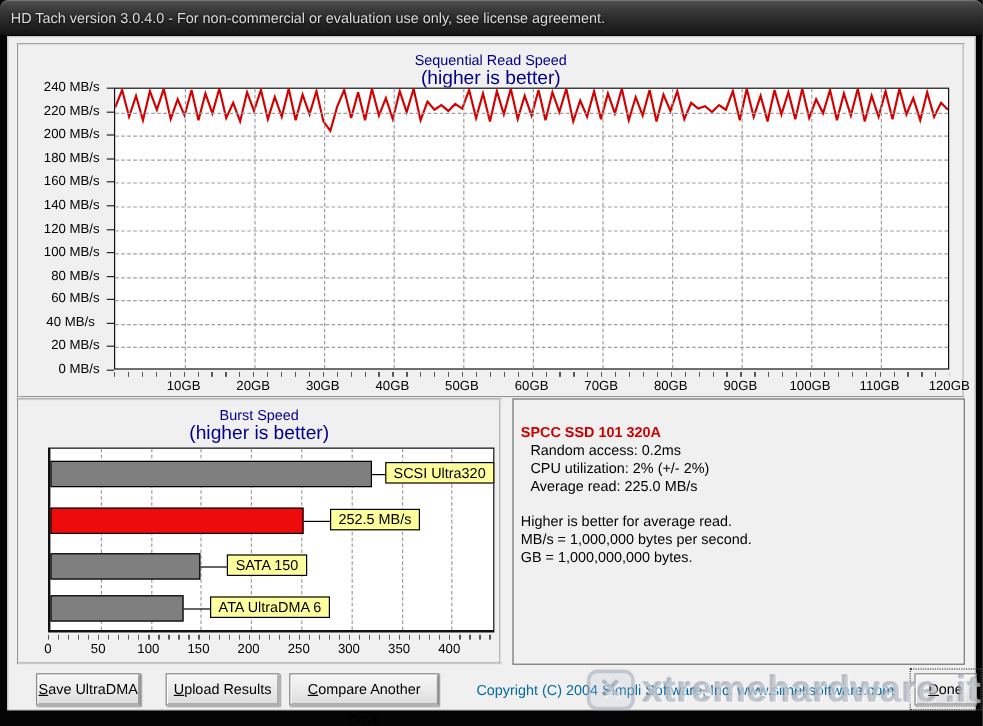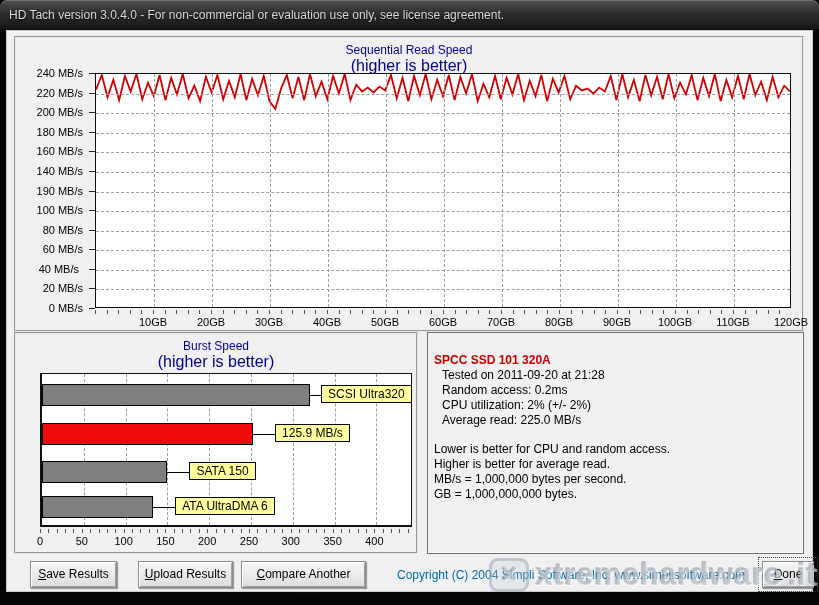--- a/index.html
+++ b/index.html
@@ -143,21 +143,21 @@
       <div class="ylabel" style="top: 48.5833px; right: 719px;">220 MB/s</div>
       <div class="ytick" style="left: 73px; top: 54.5833px;"></div>
       <div class="ylabel" style="top: 68.1667px; right: 719px;">200 MB/s</div>
       <div class="ytick" style="left: 73px; top: 74.1667px;"></div>
       <div class="ylabel" style="top: 87.75px; right: 719px;">180 MB/s</div>
       <div class="ytick" style="left: 73px; top: 93.75px;"></div>
       <div class="ylabel" style="top: 107.333px; right: 719px;">160 MB/s</div>
       <div class="ytick" style="left: 73px; top: 113.333px;"></div>
       <div class="ylabel" style="top: 126.917px; right: 719px;">140 MB/s</div>
       <div class="ytick" style="left: 73px; top: 132.917px;"></div>
-      <div class="ylabel" style="top: 146.5px; right: 719px;">190 MB/s</div>
+      <div class="ylabel" style="top: 146.5px; right: 719px;">120 MB/s</div>
       <div class="ytick" style="left: 73px; top: 152.5px;"></div>
       <div class="ylabel" style="top: 166.083px; right: 719px;">100 MB/s</div>
       <div class="ytick" style="left: 73px; top: 172.083px;"></div>
       <div class="ylabel" style="top: 185.667px; right: 719px;">80 MB/s</div>
       <div class="ytick" style="left: 73px; top: 191.667px;"></div>
       <div class="ylabel" style="top: 205.25px; right: 719px;">60 MB/s</div>
       <div class="ytick" style="left: 73px; top: 211.25px;"></div>
       <div class="ylabel" style="top: 224.833px; right: 723px;">40 MB/s</div>
       <div class="ytick" style="left: 73px; top: 230.833px;"></div>
       <div class="ylabel" style="top: 244.417px; right: 719px;">20 MB/s</div>
@@ -187,21 +187,21 @@
         <div class="gridline-v" style="left: 125.393px;"></div>
         <div class="gridline-v" style="left: 167.191px;"></div>
         <div class="gridline-v" style="left: 208.989px;"></div>
         <div class="gridline-v" style="left: 250.787px;"></div>
         <div class="gridline-v" style="left: 292.584px;"></div>
         <div class="gridline-v" style="left: 334.382px;"></div>
         <div class="bar" style="left: 0px; top: 10px; width: 267.506px; height: 22px; background: rgb(127, 127, 127);"></div>
         <div class="bar-label" style="top: 11px; left: 279px;">SCSI Ultra320</div>
         <div class="bar-callout-line" style="left: 267.506px; top: 21px; width: 11.4944px;"></div>
         <div class="bar" style="left: 0px; top: 49px; width: 211.079px; height: 22px; background: rgb(238, 11, 11);"></div>
-        <div class="bar-label" style="top: 50px; left: 233.079px;">125.9 MB/s</div>
+        <div class="bar-label" style="top: 50px; left: 233.079px;">252.5 MB/s</div>
         <div class="bar-callout-line" style="left: 211.079px; top: 60px; width: 22px;"></div>
         <div class="bar" style="left: 0px; top: 87px; width: 125.393px; height: 22px; background: rgb(127, 127, 127);"></div>
         <div class="bar-label" style="top: 88px; left: 147.393px;">SATA 150</div>
         <div class="bar-callout-line" style="left: 125.393px; top: 98px; width: 22px;"></div>
         <div class="bar" style="left: 0px; top: 122px; width: 111.182px; height: 22px; background: rgb(127, 127, 127);"></div>
         <div class="bar-label" style="top: 123px; left: 133.182px;">ATA UltraDMA 6</div>
         <div class="bar-callout-line" style="left: 111.182px; top: 133px; width: 22px;"></div>
       </div>
     <div class="minor-ticks" id="burst-minor" style="left:24px; top:195px; width:372px; background:repeating-linear-gradient(90deg,#555 0 1px,transparent 1px 8.36px);"></div>
     <div id="burst-xaxis"></div>
@@ -212,35 +212,33 @@
       <div class="xlabel" style="left: 169.191px; top: 201px;">200</div>
       <div class="xlabel" style="left: 210.989px; top: 201px;">250</div>
       <div class="xlabel" style="left: 252.787px; top: 201px;">300</div>
       <div class="xlabel" style="left: 294.584px; top: 201px;">350</div>
       <div class="xlabel" style="left: 336.382px; top: 201px;">400</div>
     </div>
 
   <div class="info-panel">
     <div class="drive-name">SPCC SSD 101 320A</div>
     <div class="info-stats" id="info-stats">
-        <div>Tested on 2011-09-20 at 21:28</div>
         <div>Random access: 0.2ms</div>
         <div>CPU utilization: 2% (+/- 2%)</div>
         <div>Average read: 225.0 MB/s</div>
       </div>
     <div class="info-notes" id="info-notes">
-        <div>Lower is better for CPU and random access.</div>
         <div>Higher is better for average read.</div>
         <div>MB/s = 1,000,000 bytes per second.</div>
         <div>GB = 1,000,000,000 bytes.</div>
       </div>
   </div>
 
   <div class="btn" style="left:24px; width:87px;">
-    <span class="mn">S</span><span>ave Results</span>
+    <span class="mn">S</span><span>ave UltraDMA</span>
   </div>
   <div class="btn" style="left:132px; width:95px;">
     <span class="mn">U</span><span>pload Results</span>
   </div>
   <div class="btn" style="left:235px; width:125px;">
     <span class="mn">C</span><span>ompare Another Drive</span>
   </div>
   <div class="btn btn-done" style="left:756px; width:52px;">
     <span class="mn">D</span><span>one</span>
   </div>

